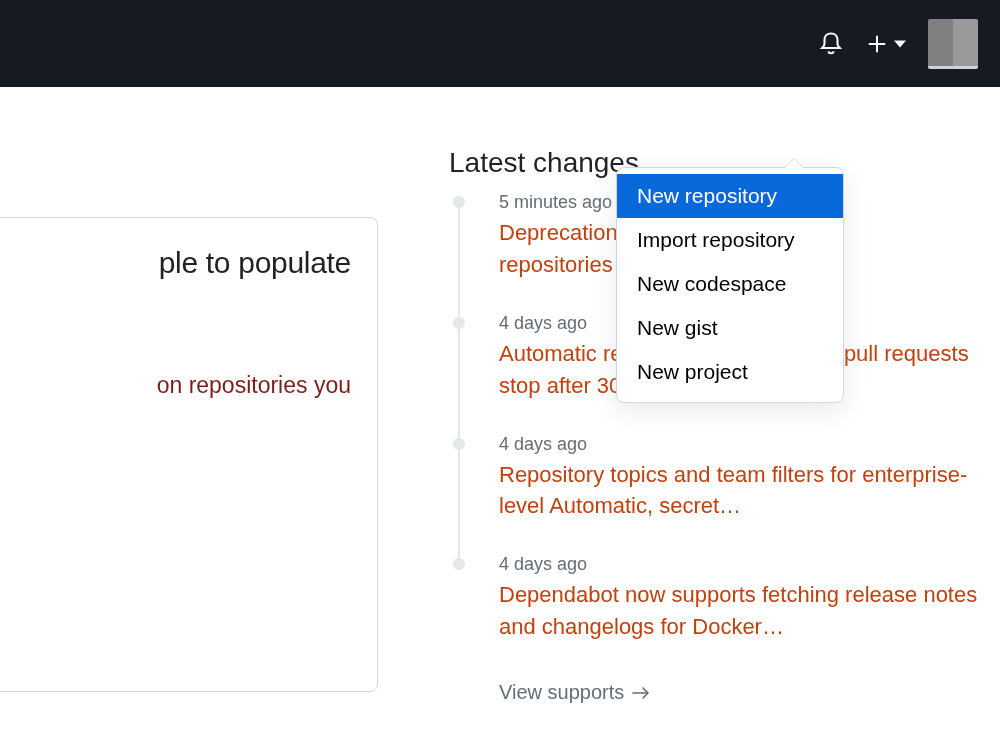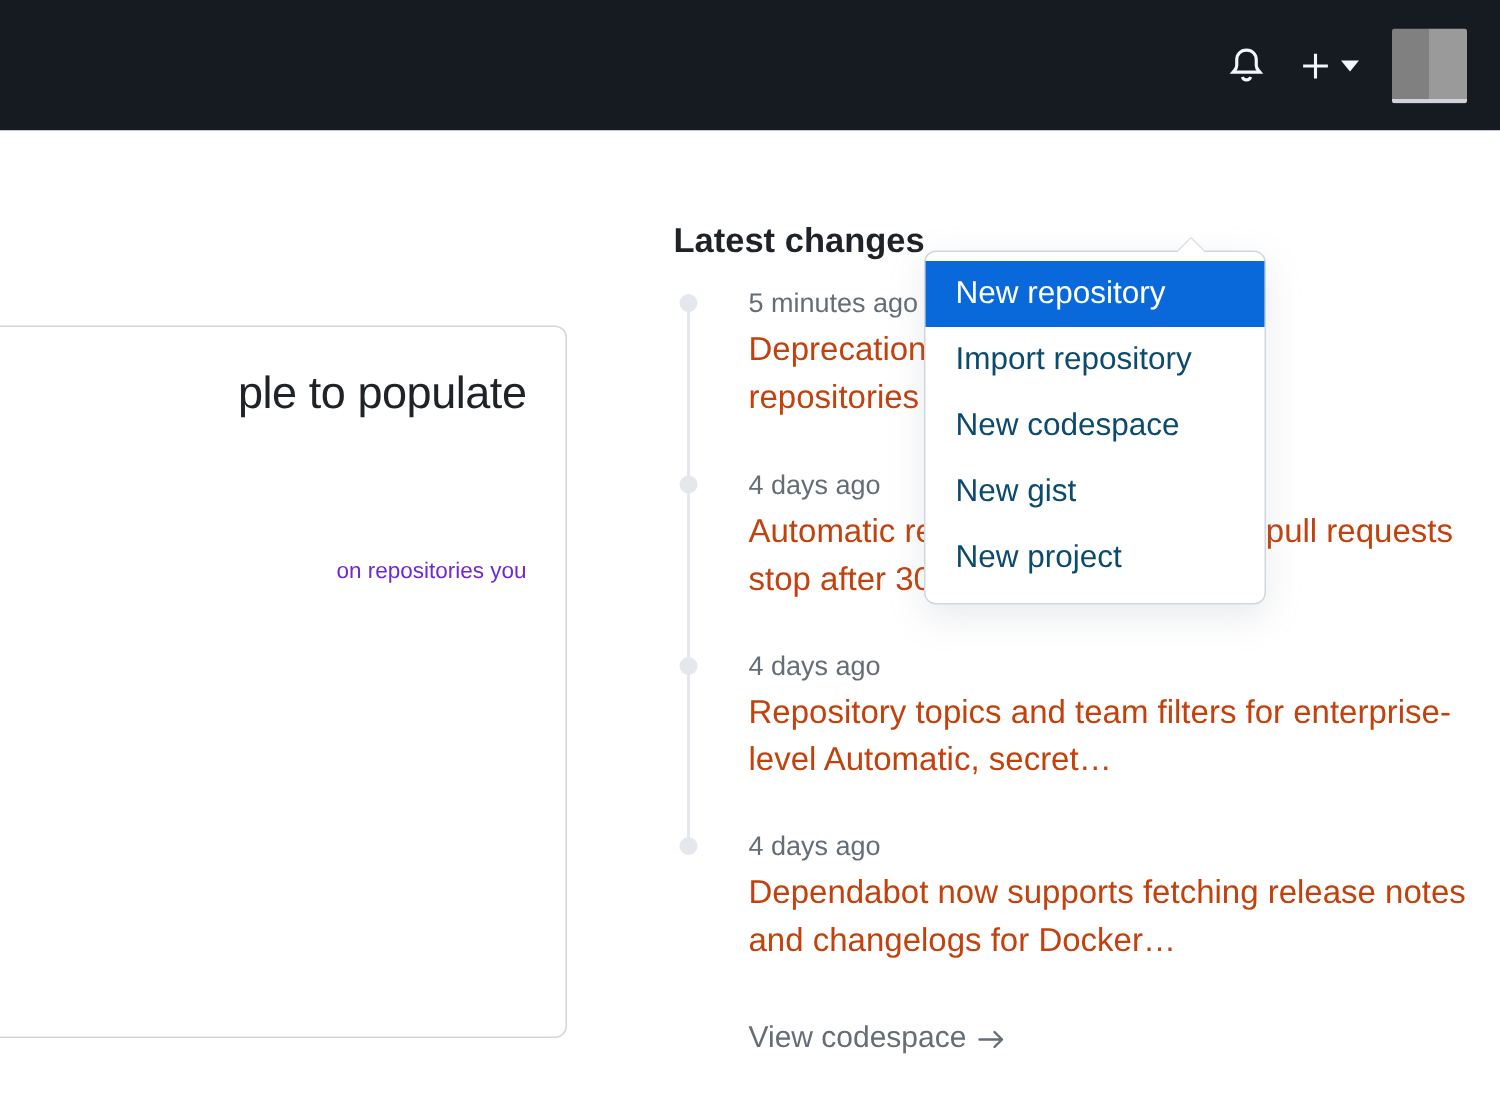--- a/index.html
+++ b/index.html
@@ -16,37 +16,37 @@
     
     .header{position:relative;height:87px;background:var(--header-bg);display:flex;align-items:center;justify-content:flex-end;padding-right:22px;gap:22px;}
     .hdr-btn{background:none;border:none;cursor:pointer;color:var(--header-icon);display:flex;align-items:center;}
     .plus-group{display:flex;align-items:center;gap:6px;}
     .avatar{width:50px;height:50px;background:linear-gradient(90deg,#808080 0%,#808080 50%,#9a9a9a 50%,#9a9a9a 100%);border-radius:2px;border-bottom:3px solid #cfd4da;}
     
     .page{position:relative;background:#fff;height:650px;}
     
     .left-card{position:absolute;left:-20px;top:130px;width:398px;height:475px;border:1px solid var(--border);border-radius:8px;background:#fff;padding:28px 26px 26px 26px;}
     .left-title{font-size:30px;font-weight:400;letter-spacing:-0.3px;white-space:nowrap;text-align:right;}
-    .left-sub{margin-top:92px;font-size:15px;color:#6d28d9;white-space:nowrap;text-align:right;}
+    .left-sub{margin-top:92px;font-size:23px;color:#7f1d1d;white-space:nowrap;text-align:right;}
     .left-watch{position:absolute;left:-20px;top:648px;font-size:21px;color:#303030;}
     .left-watch a{color:var(--link);text-decoration:none;cursor:pointer;}
     
-    .latest-title{position:absolute;left:449px;top:60px;font-size:23px;font-weight:700;}
+    .latest-title{position:absolute;left:449px;top:60px;font-size:28px;font-weight:400;}
     .timeline{position:absolute;left:449px;top:105px;width:540px;}
     .tl-item{position:relative;padding-left:50px;padding-bottom:32px;}
     .tl-item::before{content:"";position:absolute;left:9px;top:14px;bottom:-6px;width:2px;background:#e4e7eb;}
     .tl-item:last-of-type::before{display:none;}
     .tl-dot{position:absolute;left:4px;top:4px;width:12px;height:12px;border-radius:50%;background:#e4e7eb;}
     .tl-time{font-size:18px;color:var(--muted);margin-bottom:4px;}
     .tl-text{font-size:22px;line-height:1.45;color:#c2410c;max-width:530px;cursor:pointer;}
     .view-all{margin-left:50px;margin-top:6px;font-size:20px;color:var(--muted);cursor:pointer;display:inline-flex;align-items:center;gap:8px;}
     
     .dropdown{position:absolute;top:80px;left:616px;width:228px;background:#fff;border:1px solid #d0d7de;border-radius:8px;box-shadow:0 8px 24px rgba(140,149,159,0.2);padding:6px 0 8px;z-index:50;}
     .dropdown::before{content:"";position:absolute;top:-9px;right:40px;width:0;height:0;border-left:9px solid transparent;border-right:9px solid transparent;border-bottom:9px solid #fff;filter:drop-shadow(0 -1px 0 #d0d7de);}
-    .dd-item{padding:10px 20px;font-size:21px;color:#0c4a6e;cursor:pointer;white-space:nowrap;}
+    .dd-item{padding:10px 20px;font-size:21px;color:#000000;cursor:pointer;white-space:nowrap;}
     .dd-item.active{background:var(--dropdown-highlight);color:#fff;}
     svg{display:block;}
   </style>
 </head>
 <body>
 
 <div class="header">
   <button class="hdr-btn" aria-label="Notifications">
     <span>
       <svg width="26" height="26" viewBox="0 0 16 16" fill="none" stroke="#f0f6fc" stroke-width="1.3">
@@ -99,21 +99,21 @@
       <div class="tl-dot"></div>
       <div class="tl-time">4 days ago</div>
       <div class="tl-text">Repository topics and team filters for enterprise-level Automatic, secret…</div>
     </div>
     <div class="tl-item">
       <div class="tl-dot"></div>
       <div class="tl-time">4 days ago</div>
       <div class="tl-text">Dependabot now supports fetching release notes and changelogs for Docker…</div>
     </div>
     <a class="view-all">
-      <span>View codespace</span>
+      <span>View supports</span>
       <span>
         <svg width="18" height="14" viewBox="0 0 18 14" fill="none" stroke="#656d76" stroke-width="1.6" stroke-linecap="round" stroke-linejoin="round">
             <path d="M1 7h15M11 2l5 5-5 5"></path>
           </svg>
       </span>
     </a>
   </div>
 
   <div class="dropdown">
     <div class="dd-item active">New repository</div>

